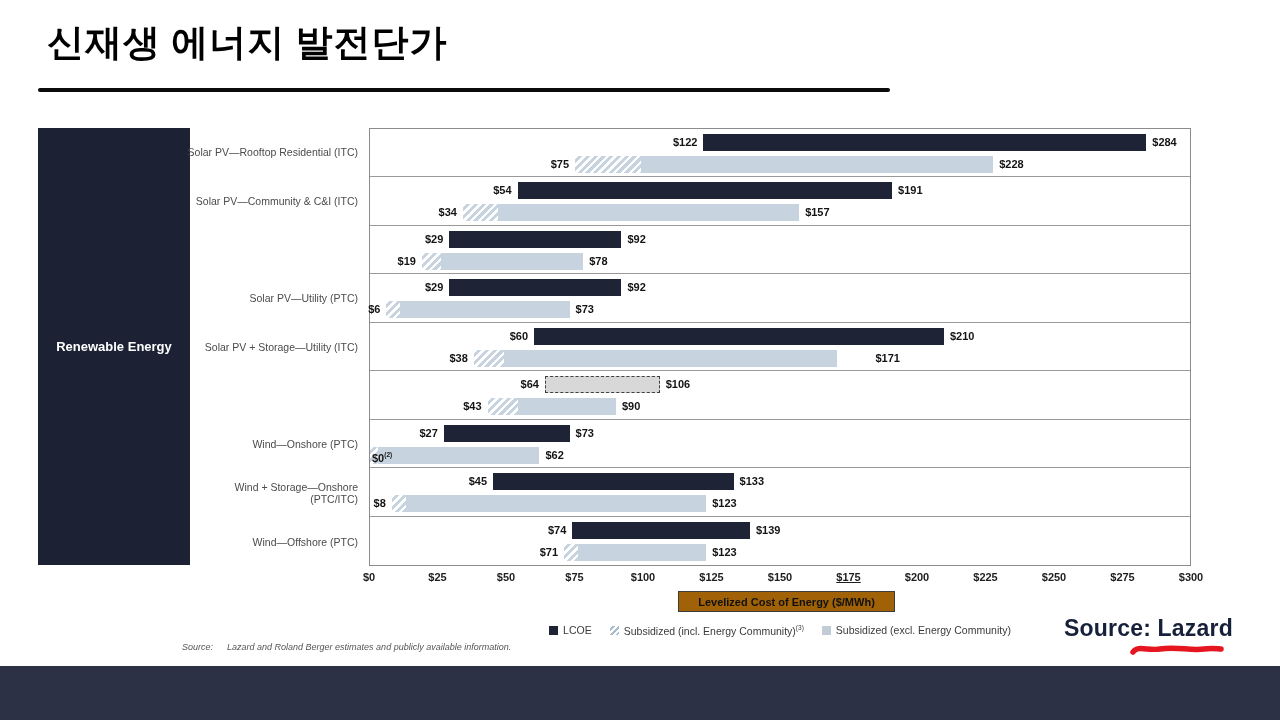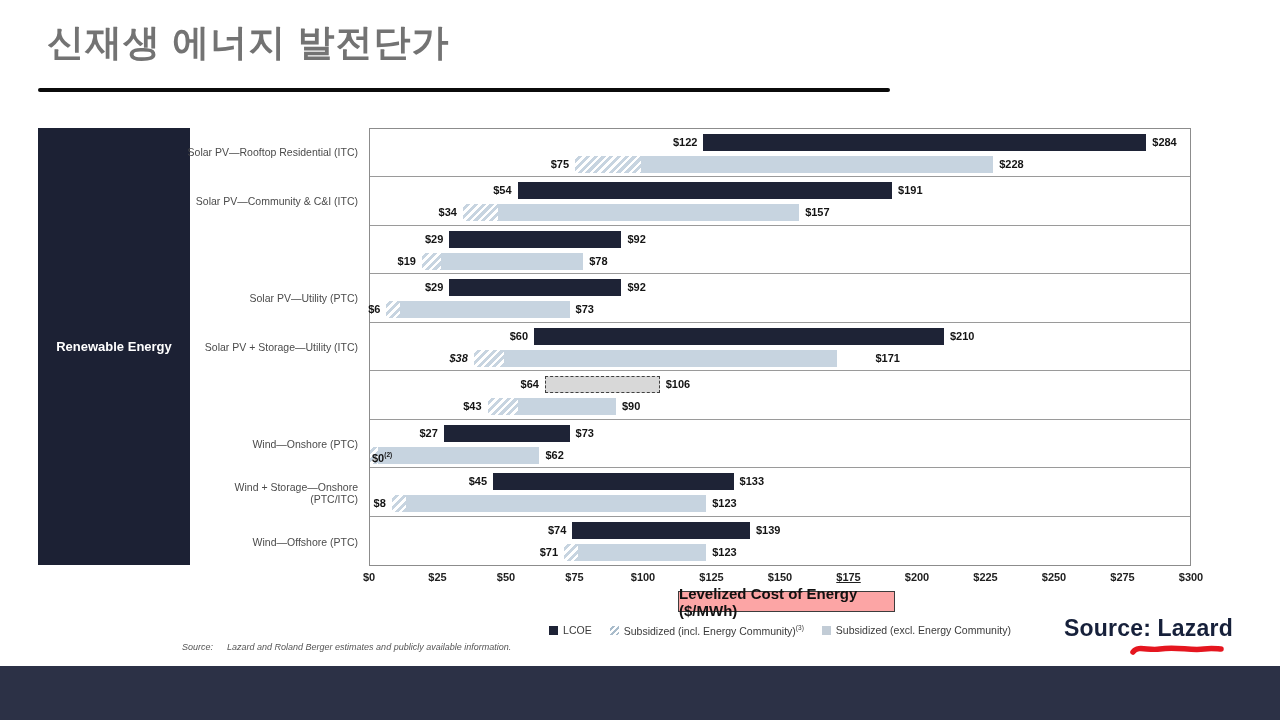--- a/index.html
+++ b/index.html
@@ -4,21 +4,21 @@
 <style>
   html,body{margin:0;padding:0;}
   body{
     width:1280px;height:720px;position:relative;overflow:hidden;
     background:#ffffff;font-family:"Liberation Sans","DejaVu Sans",sans-serif;
     -webkit-font-smoothing:antialiased;
   }
   
   .page-title{
     position:absolute;left:47px;top:18px;font-size:37px;font-weight:900;
-    color:#737373;letter-spacing:1px;
+    color:#000000;letter-spacing:1px;font-family:Liberation Serif, serif;
   }
   .title-underline{
     position:absolute;left:38px;top:88px;width:852px;height:4px;
     background:#0b0b0b;border-radius:2px;
   }
   
   .group-box{
     position:absolute;left:38px;top:128px;width:152px;height:437px;
     background:#1c2134;display:flex;align-items:center;justify-content:center;
   }
@@ -49,23 +49,23 @@
   }
   .val-label sup{font-size:6.5px;}
   
   #x-axis{position:absolute;left:369px;top:571px;width:822px;height:16px;}
   .x-tick{
     position:absolute;transform:translateX(-50%);font-size:11px;font-weight:bold;
     color:#1f1f1f;white-space:nowrap;
   }
   .axis-title-box{
     position:absolute;left:678px;top:591px;width:217px;height:21px;
-    border:1.5px solid #3c3c3c;box-sizing:border-box;background:#fca5a5;
+    border:1.5px solid #3c3c3c;box-sizing:border-box;background:#a16207;
     display:flex;align-items:center;justify-content:center;
-    font-size:15px;font-weight:bold;color:#111;
+    font-size:11px;font-weight:bold;color:#111;
   }
   
   #legend{
     position:absolute;left:430px;top:622px;width:700px;height:16px;
     display:flex;align-items:center;justify-content:center;gap:18px;
   }
   .legend-item{display:flex;align-items:center;gap:5px;font-size:10.5px;color:#3a3a3a;}
   .swatch{width:9px;height:9px;display:inline-block;}
   .sw-dark{background:var(--c-dark,#1e2336);}
   .sw-hatch{background:repeating-linear-gradient(135deg,#ffffff 0 2px,#a9bccb 2px 4px);}
@@ -140,21 +140,21 @@
         <div class="bar bar-light" style="left: 30.0667px; width: 169.467px; top: 27px;"></div>
         <span class="val-label" style="top: 26px; left: 16.4px; transform: translateX(calc(-100% - 6px));">$6</span>
         <span class="val-label" style="top: 26px; left: 205.533px;">$73</span>
       </div>
       <div class="plot-row" style="top: 193.778px; height: 48.4444px;">
         <div class="bar bar-dark" style="left: 164px; width: 410px; top: 5px;"></div>
         <span class="val-label" style="top: 4px; left: 164px; transform: translateX(calc(-100% - 6px));">$60</span>
         <span class="val-label" style="top: 4px; left: 580px;">$210</span>
         <div class="bar bar-hatch" style="left: 103.867px; width: 30.0667px; top: 27px;"></div>
         <div class="bar bar-light" style="left: 133.933px; width: 333.467px; top: 27px;"></div>
-        <span class="val-label" style="top: 26px; left: 103.867px; transform: translateX(calc(-100% - 6px)); font-style: italic;">$38</span>
+        <span class="val-label" style="top: 26px; left: 103.867px; transform: translateX(calc(-100% - 6px));">$38</span>
         <span class="val-label" style="top: 26px; left: 473.4px; margin-left: 32px;">$171</span>
       </div>
       <div class="plot-row" style="top: 242.222px; height: 48.4444px;">
         <div class="bar bar-dashed" style="left: 174.933px; width: 114.8px; top: 5px;"></div>
         <span class="val-label" style="top: 4px; left: 174.933px; transform: translateX(calc(-100% - 6px));">$64</span>
         <span class="val-label" style="top: 4px; left: 295.733px;">$106</span>
         <div class="bar bar-hatch" style="left: 117.533px; width: 30.0667px; top: 27px;"></div>
         <div class="bar bar-light" style="left: 147.6px; width: 98.4px; top: 27px;"></div>
         <span class="val-label" style="top: 26px; left: 117.533px; transform: translateX(calc(-100% - 6px));">$43</span>
         <span class="val-label" style="top: 26px; left: 252px;">$90</span>

